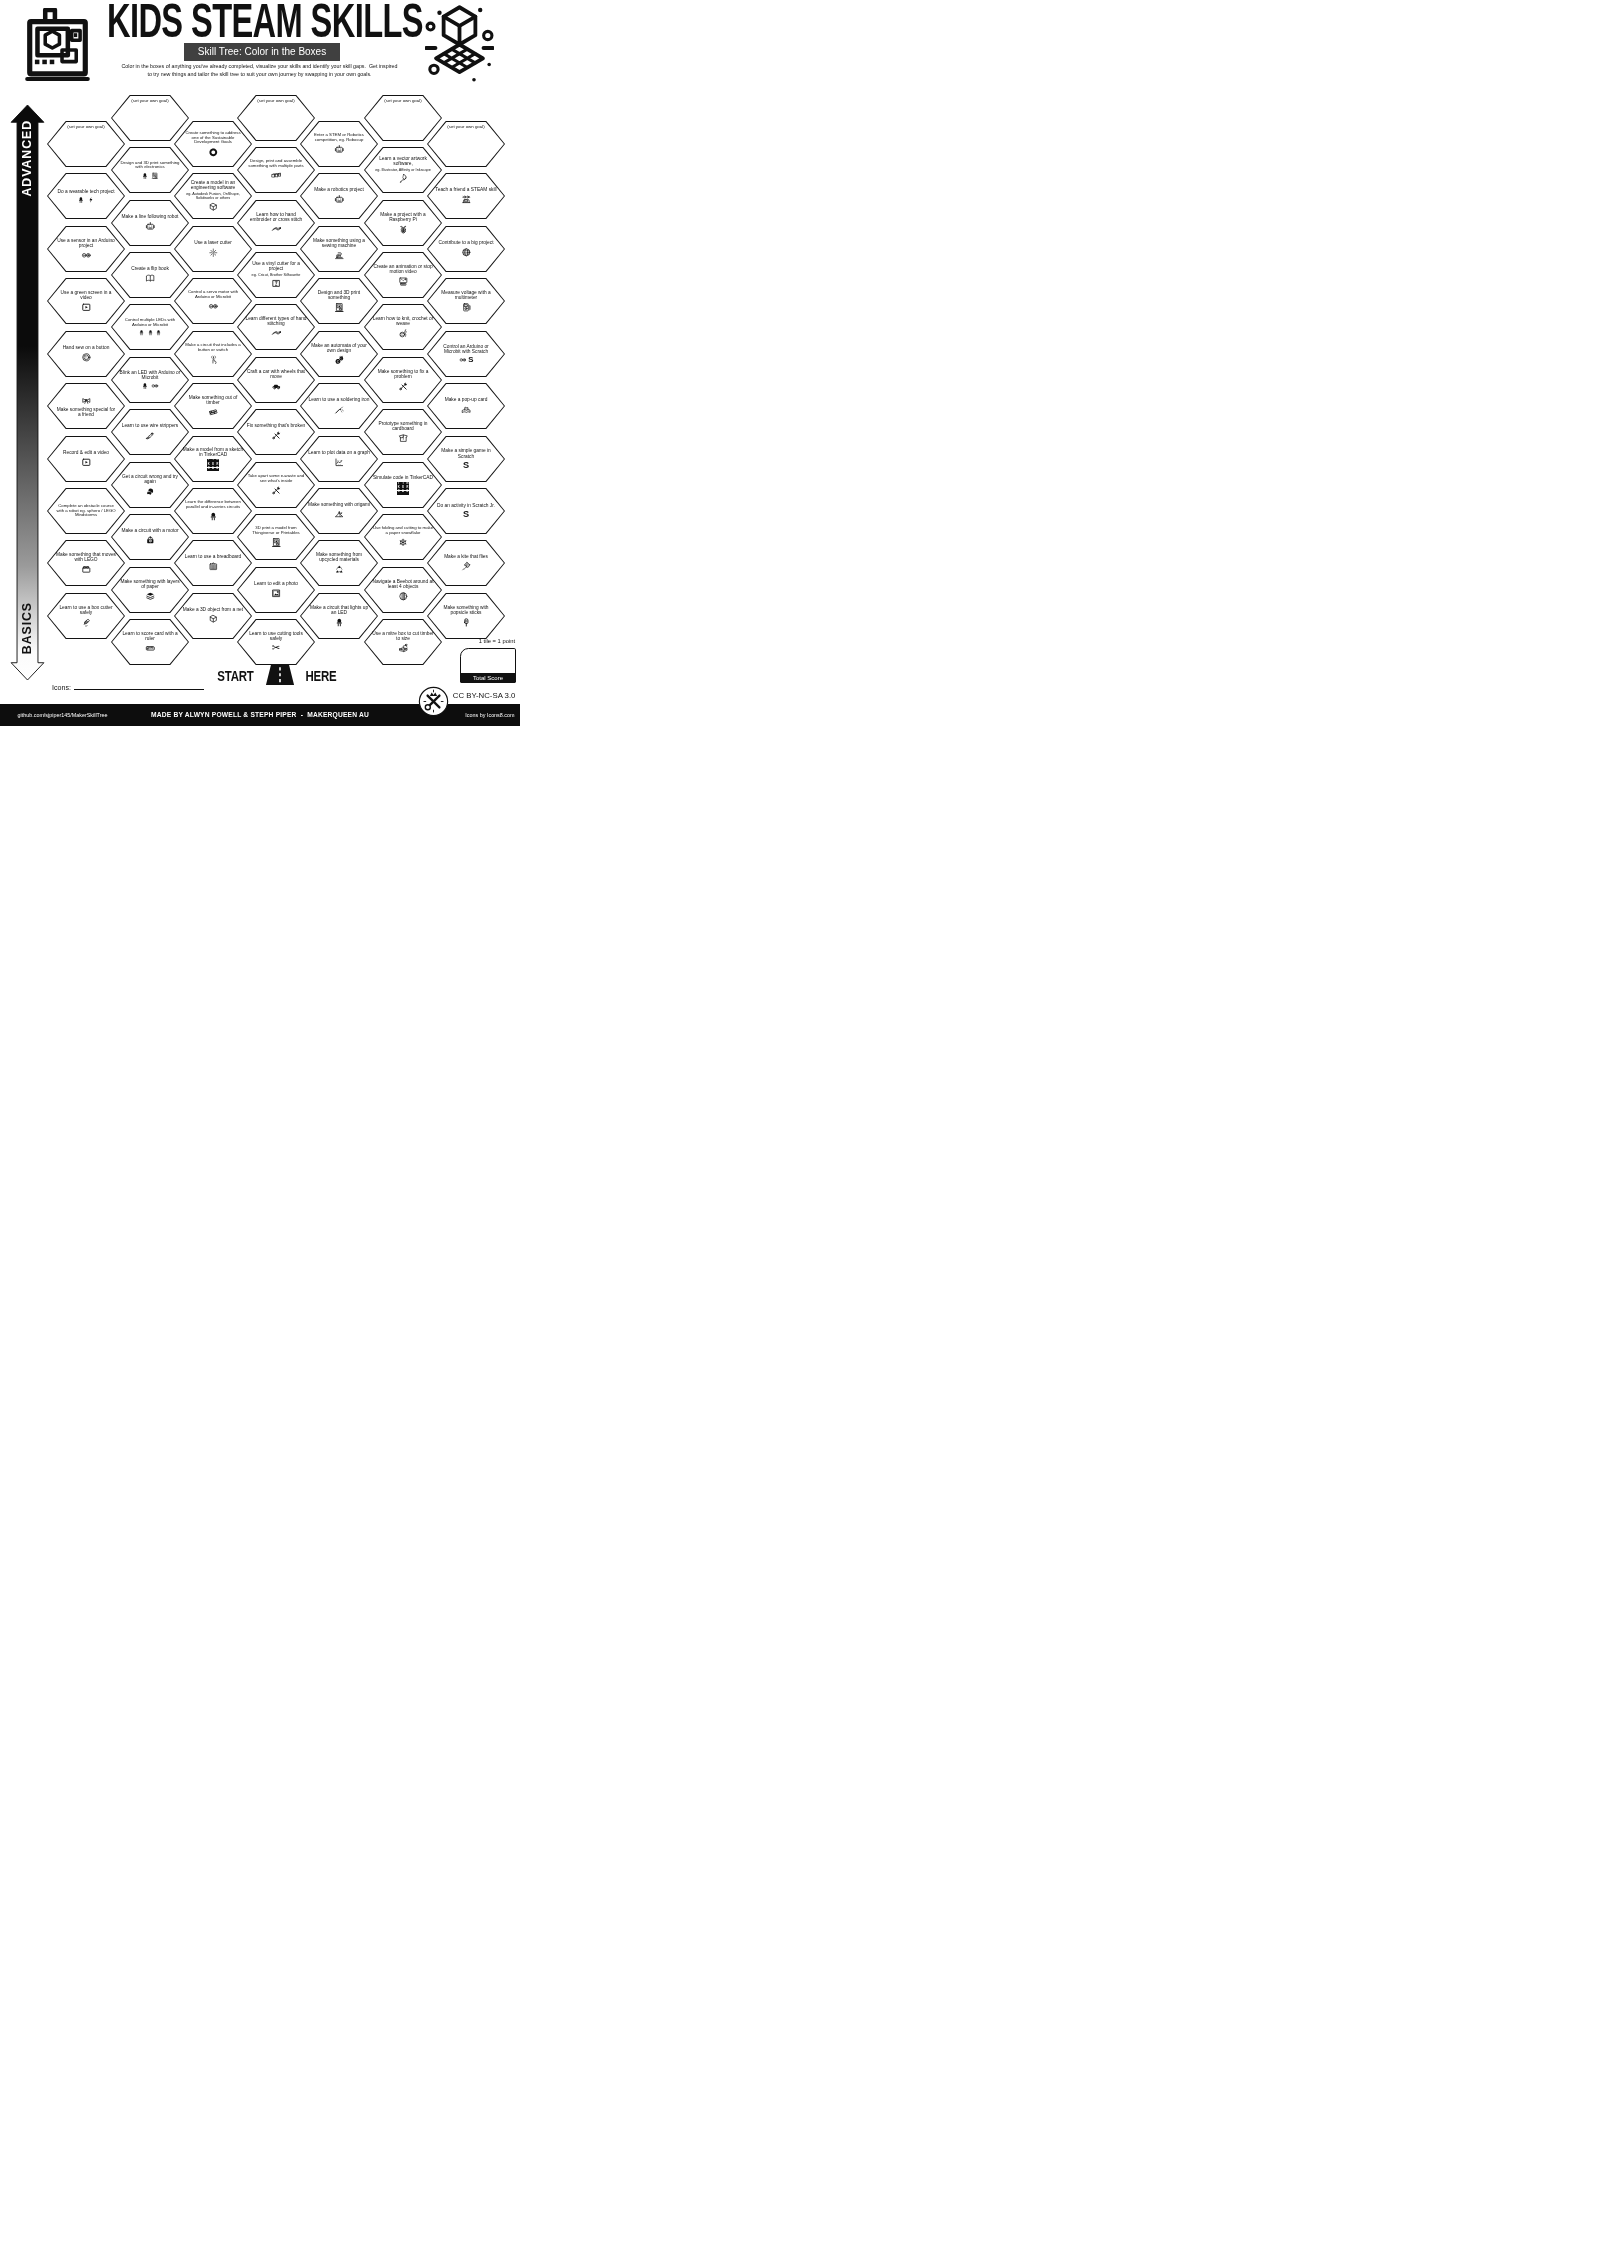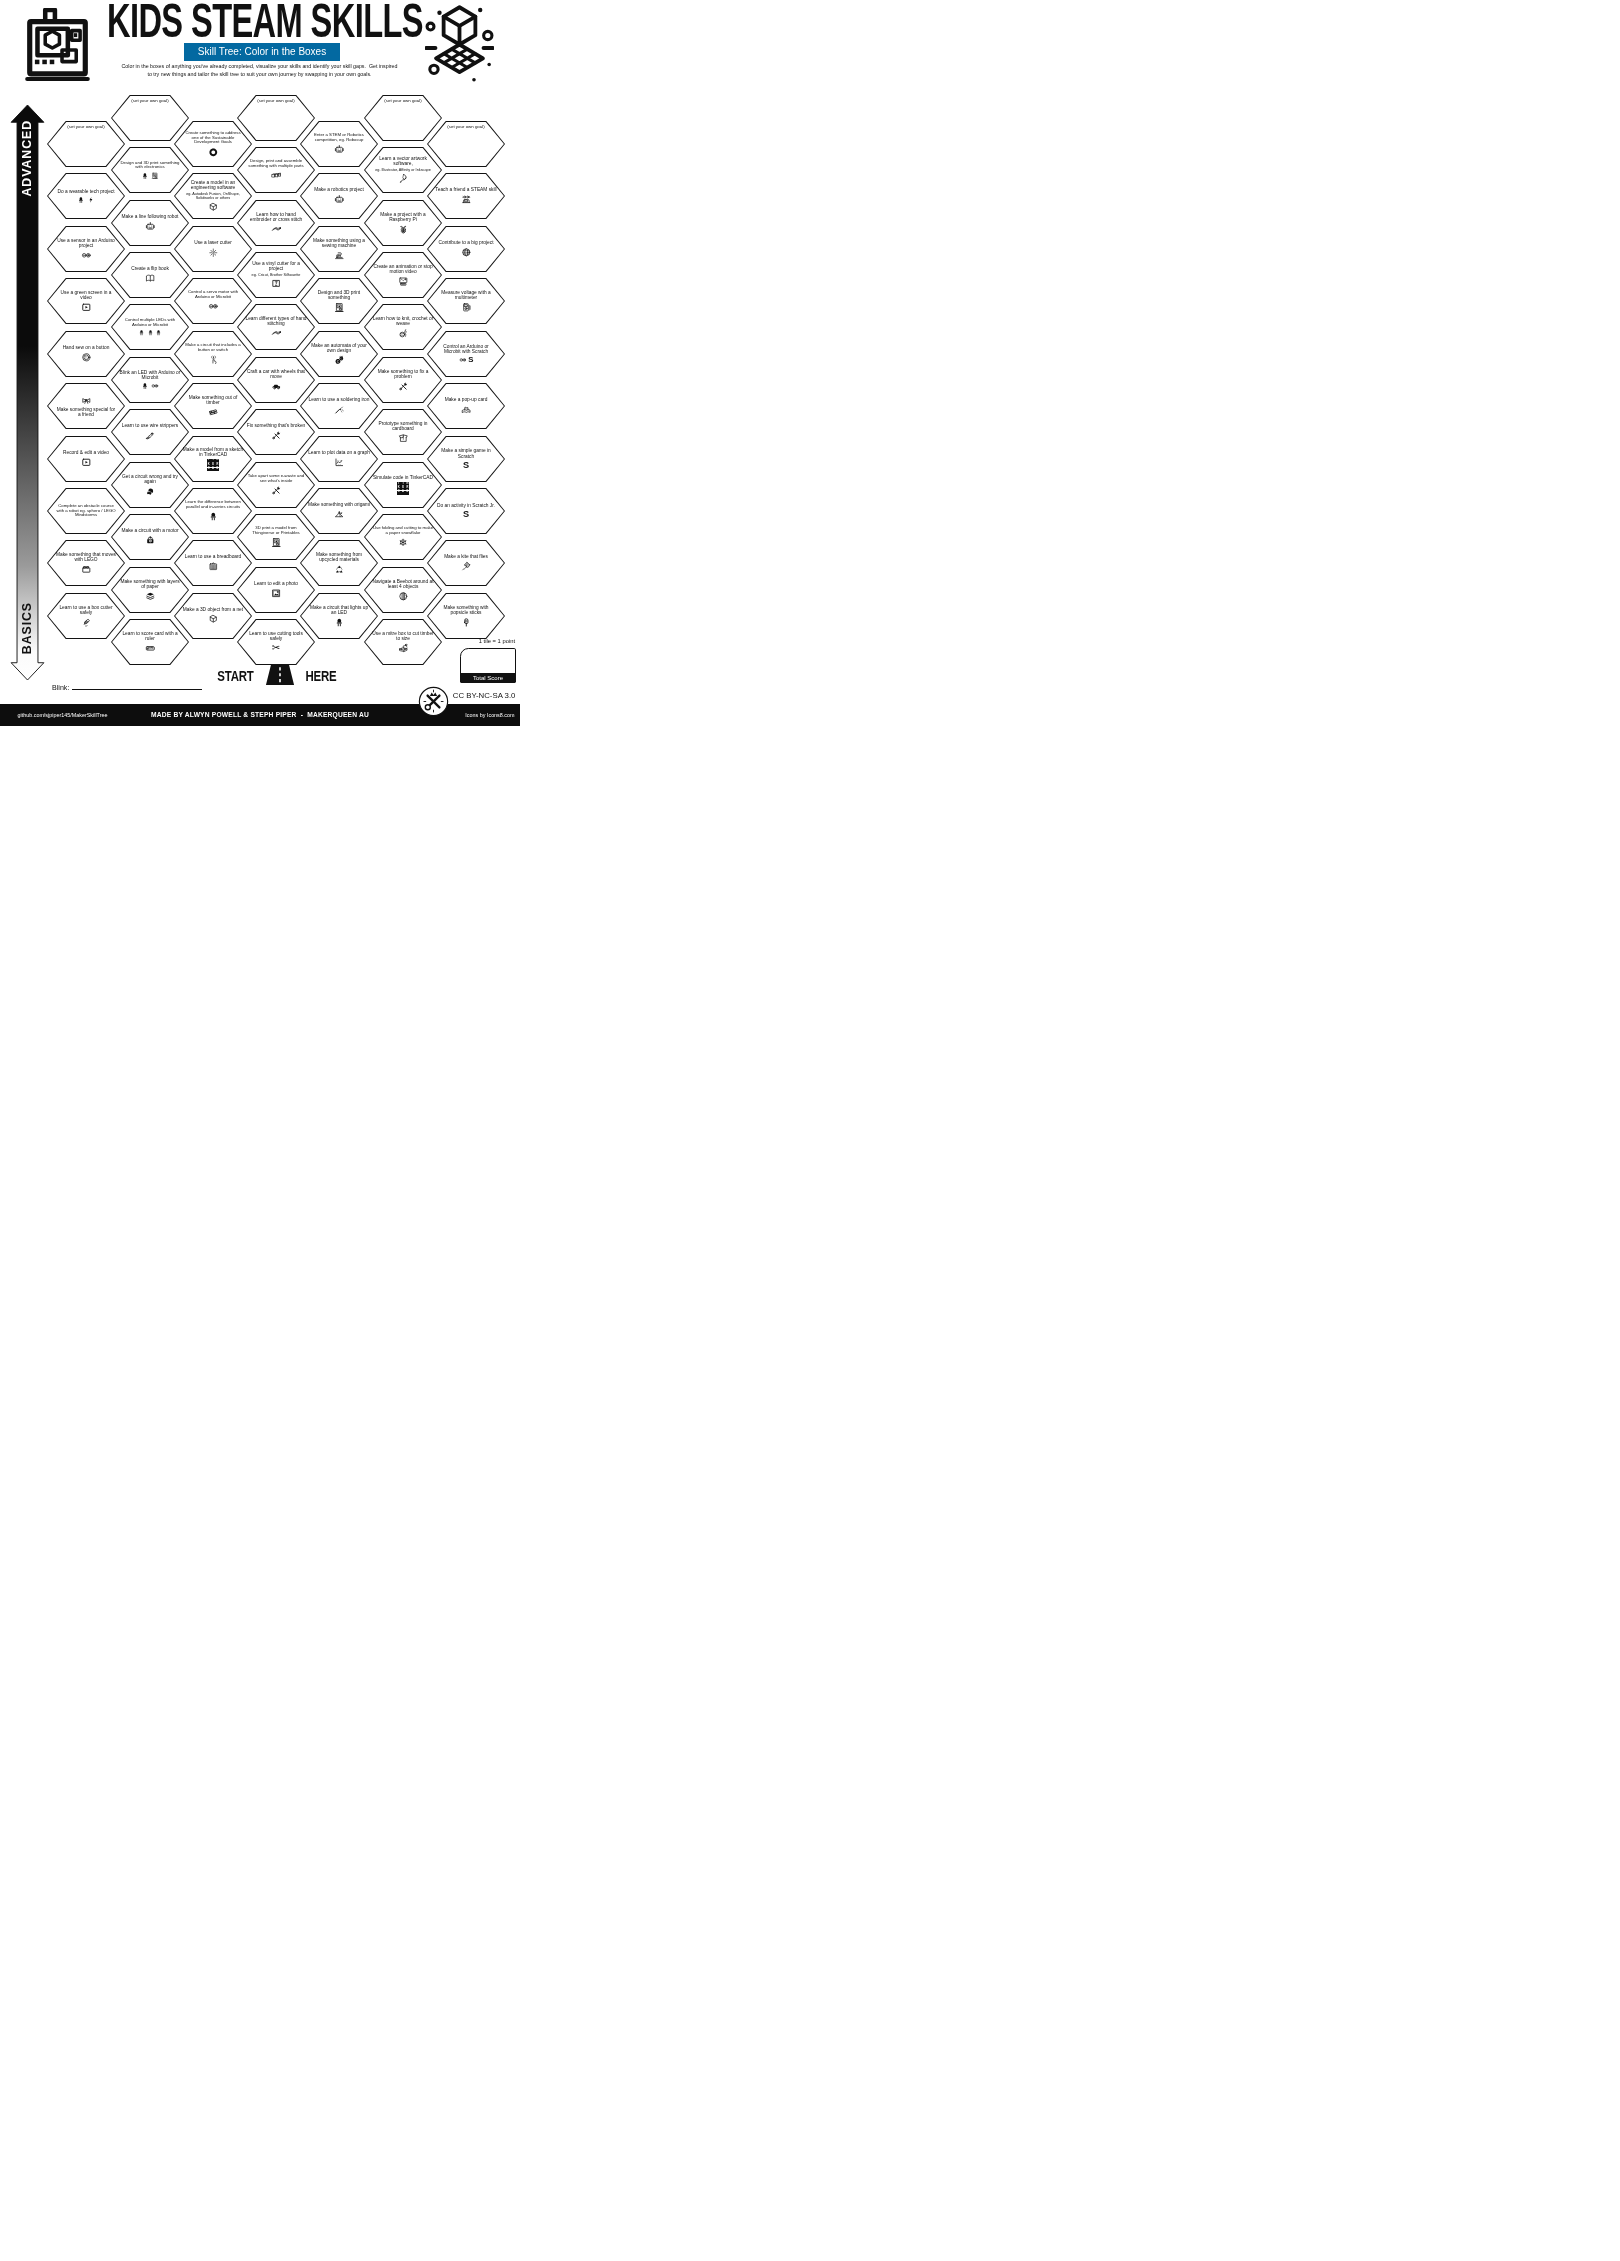--- a/index.html
+++ b/index.html
@@ -2,21 +2,21 @@
 <html style="font-size:7.4px"><head>
 <meta charset="utf-8">
 <style>
   html,body{margin:0;padding:0;background:#fff}
   body{font-family:"Liberation Sans","DejaVu Sans",sans-serif;color:#111}
   #poster{position:relative;width:520px;height:726px;background:#fff;overflow:hidden}
 
   
   #title{position:absolute;left:4.6px;top:0px;width:520px;text-align:center;font-weight:700;
          font-size:48px;line-height:0.86;letter-spacing:-0.9px;transform:scaleX(.68);white-space:nowrap}
-  #subtitle{position:absolute;left:184px;top:43px;width:156px;height:17.5px;background:#0369a1;color:#fff;
+  #subtitle{position:absolute;left:184px;top:43px;width:156px;height:17.5px;background:#404040;color:#fff;
          display:flex;align-items:center;justify-content:center;font-size:10px}
   .descline{position:absolute;left:88px;width:343px;text-align:center;font-size:5.3px;line-height:1.3;white-space:pre-wrap}
 
   
   #axis-arrow{position:absolute;left:9.7px;top:100px}
   .axis-label{position:absolute;font-weight:700;writing-mode:vertical-rl;transform:rotate(180deg);letter-spacing:0.9px}
   #adv{left:20px;top:120px;color:#fff;font-size:12.4px}
   #bas{left:20px;top:602px;color:#111;font-size:12.4px}
 
   
@@ -1188,21 +1188,21 @@
     <span>
       <svg width="32" height="20" viewBox="0 0 70 44">
         <path d="M15 0h40l11 44H4z" fill="#111"></path>
         <path d="M35 5v34" stroke="#fff" stroke-width="3.5" stroke-dasharray="7 6"></path>
       </svg>
     </span>
     <span class="start-word">HERE</span>
   </div>
 
   <div id="name-row">
-    <span>Blink:</span><span id="name-line"></span>
+    <span>Icons:</span><span id="name-line"></span>
   </div>
 
   <div id="tilenote">1 tile = 1 point</div>
   <div id="scorebox">
     <div id="scorebar">Total Score</div>
   </div>
 
   <div id="cc-logo">
     <svg width="31" height="31" viewBox="0 0 68 68" fill="none" stroke="#111" stroke-linecap="round" stroke-linejoin="round">
       <circle cx="34" cy="34" r="31" fill="#fff" stroke-width="2.5"></circle>

